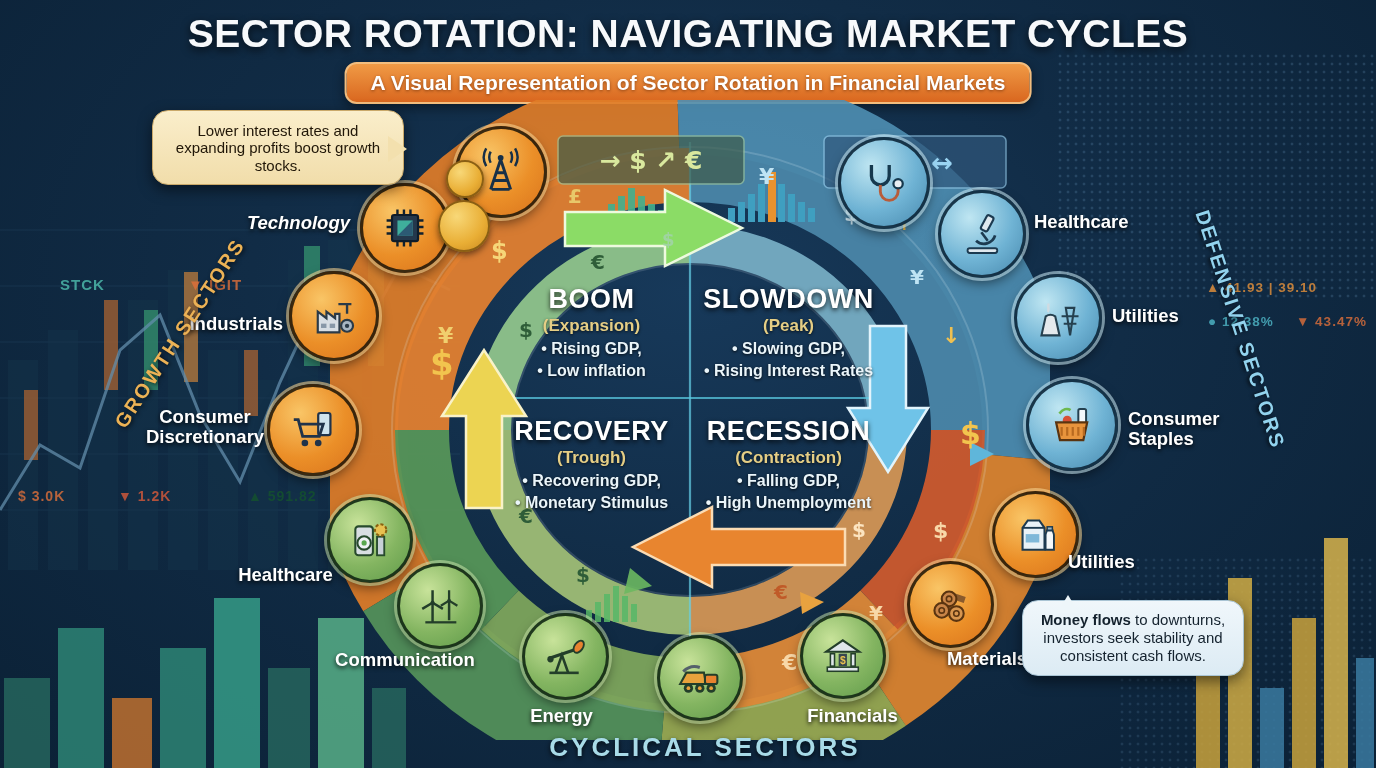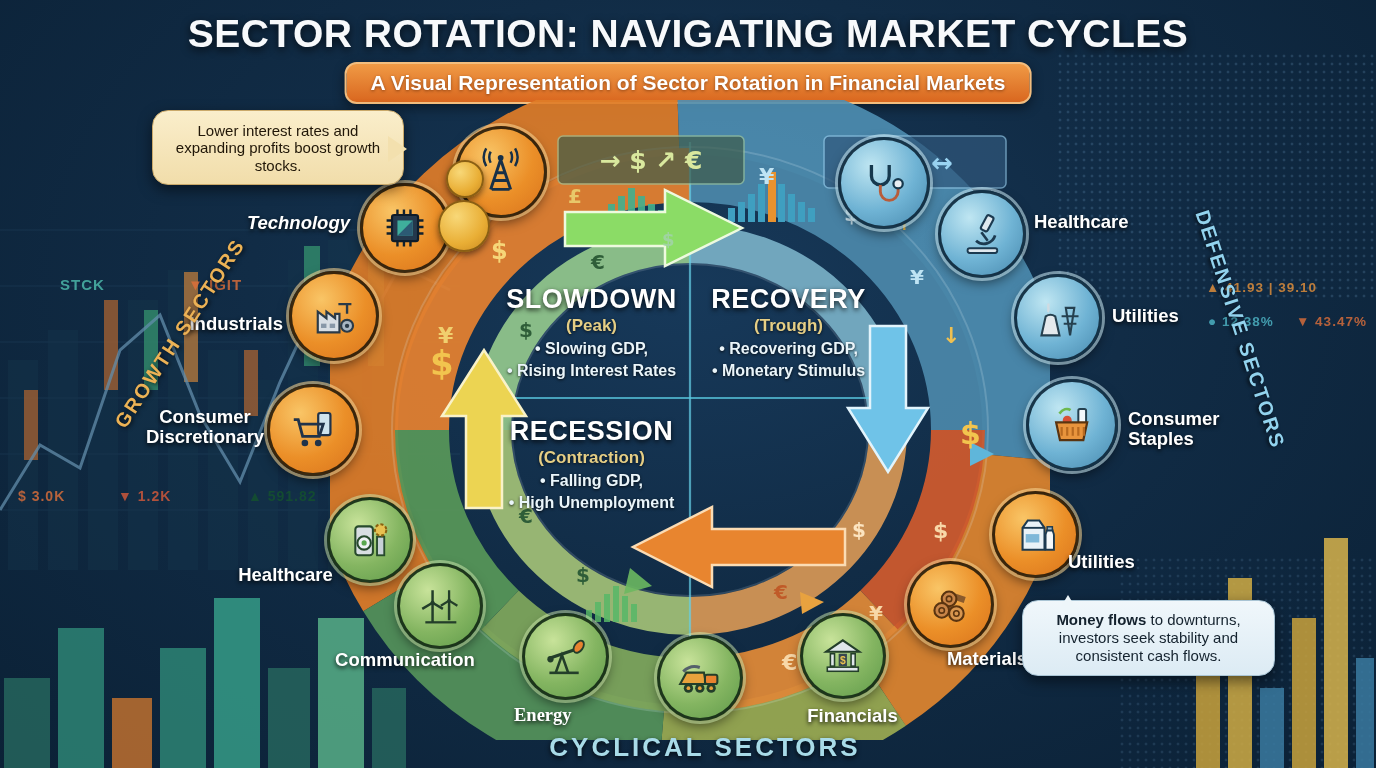--- a/index.html
+++ b/index.html
@@ -58,21 +58,21 @@
   .grp-growth    { color:#ecb255; font-size:20px; letter-spacing:2px; transform:rotate(-57deg); text-shadow:0 2px 4px rgba(0,0,0,.7); }
   .grp-defensive { color:#92d3ee; font-size:20px; letter-spacing:2px; transform:rotate(72deg); text-shadow:0 2px 4px rgba(0,0,0,.7); }
   .grp-cyclical  { color:#a8dbe8; font-size:26px; letter-spacing:3px; text-shadow:0 2px 5px rgba(0,0,0,.8); }
 
   
   .callout { position:absolute; z-index:30; border-radius:16px; padding:10px 14px; text-align:center; box-shadow:0 5px 14px rgba(0,0,0,.5); }
   .callout-growth { left:152px; top:110px; width:252px; background:linear-gradient(180deg,#faeecb,#f1ddaa); border:1px solid #caa96a; color:#211708; }
   .callout-growth:after { content:""; position:absolute; right:-17px; top:34%; border:13px solid transparent; border-left:19px solid #f3e0ae; }
   .callout-growth .co-title { font-size:17px; font-weight:bold; }
   .callout-growth .co-body  { font-size:15px; line-height:1.15; margin-top:1px; }
-  .callout-defensive { left:1022px; top:600px; width:253px; background:linear-gradient(180deg,#f0f7fb,#dcebf4); border:1px solid #a9c4d4; color:#14222e; font-size:15px; line-height:1.2; }
+  .callout-defensive { left:1022px; top:600px; width:222px; background:linear-gradient(180deg,#f0f7fb,#dcebf4); border:1px solid #a9c4d4; color:#14222e; font-size:15px; line-height:1.2; }
   .callout-defensive:before { content:""; position:absolute; left:34px; top:-17px; border:11px solid transparent; border-bottom:18px solid #eef6fa; }
   .callout-defensive b { font-weight:bold; }
 
   .coin { position:absolute; border-radius:50%; z-index:28;
           background:radial-gradient(circle at 35% 30%, #f8d878 0%, #e9ae35 60%, #c9881f 100%);
           border:2px solid #8a5f14; box-shadow:0 3px 6px rgba(0,0,0,.5); }
 </style>
 </head>
 <body>
 
@@ -232,20 +232,26 @@
   <text x="444" y="499" font-size="20" fill="#c05a28">€</text>
   <text x="246" y="482" font-size="20" fill="#2e5d38">$</text>
   <text x="189" y="423" font-size="20" fill="#2e5d38">€</text>
   <text x="218" y="561" font-size="20" fill="#d8eab0">€</text>
   <text x="100" y="275" font-size="34" fill="#f2c44e">$</text>
   <text x="630" y="344" font-size="30" fill="#f2c44e">$</text>
 </svg>
 
 <div class="center-grid">
   <div class="phase">
+    <div class="phase-name">BOOM</div>
+    <div class="phase-sub">(Expansion)</div>
+    <div class="phase-pt">• Rising GDP,</div>
+    <div class="phase-pt">• Low inflation</div>
+  </div>
+  <div class="phase">
     <div class="phase-name">SLOWDOWN</div>
     <div class="phase-sub">(Peak)</div>
     <div class="phase-pt">• Slowing GDP,</div>
     <div class="phase-pt">• Rising Interest Rates</div>
   </div>
   <div class="phase">
     <div class="phase-name">RECOVERY</div>
     <div class="phase-sub">(Trough)</div>
     <div class="phase-pt">• Recovering GDP,</div>
     <div class="phase-pt">• Monetary Stimulus</div>
@@ -398,21 +404,21 @@
 </div>
 
 <div class="lbl" style="left:225px; top:213px; width:125px; text-align:right;font-style:italic;">Technology</div>
 <div class="lbl" style="left:158px; top:314px; width:125px; text-align:right;">Industrials</div>
 <div class="lbl" style="left:125px; top:407px; width:160px; text-align:center;">Consumer Discretionary</div>
 <div class="lbl" style="left:1034px; top:212px; width:130px;">Healthcare</div>
 <div class="lbl" style="left:1112px; top:306px; width:110px;">Utilities</div>
 <div class="lbl" style="left:1128px; top:409px; width:110px;">Consumer Staples</div>
 <div class="lbl" style="left:228px; top:565px; width:115px; text-align:center;">Healthcare</div>
 <div class="lbl" style="left:330px; top:650px; width:150px; text-align:center;">Communication</div>
-<div class="lbl" style="left:514px; top:706px; width:95px; text-align:left;font-family:Liberation Serif, serif;">Energy</div>
+<div class="lbl" style="left:514px; top:706px; width:95px; text-align:center;">Energy</div>
 <div class="lbl" style="left:795px; top:706px; width:115px; text-align:center;">Financials</div>
 <div class="lbl" style="left:932px; top:649px; width:110px; text-align:center;">Materials</div>
 <div class="lbl" style="left:1068px; top:552px; width:95px;">Utilities</div>
 
 <div class="grp grp-growth" style="left:45px; top:322px; width:270px;">GROWTH SECTORS</div>
 <div class="grp grp-defensive" style="left:1095px; top:318px; width:290px;">DEFENSIVE SECTORS</div>
 <div class="grp grp-cyclical" style="left:540px; top:732px; width:330px;">CYCLICAL SECTORS</div>
 
 <div class="callout callout-growth">
   <div class="co-body">Lower interest rates and expanding profits boost growth stocks.</div>

